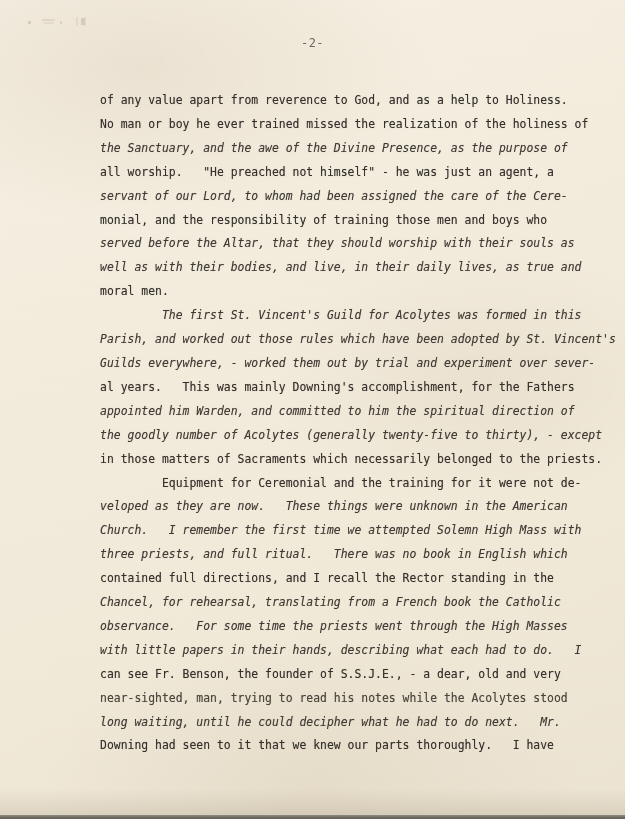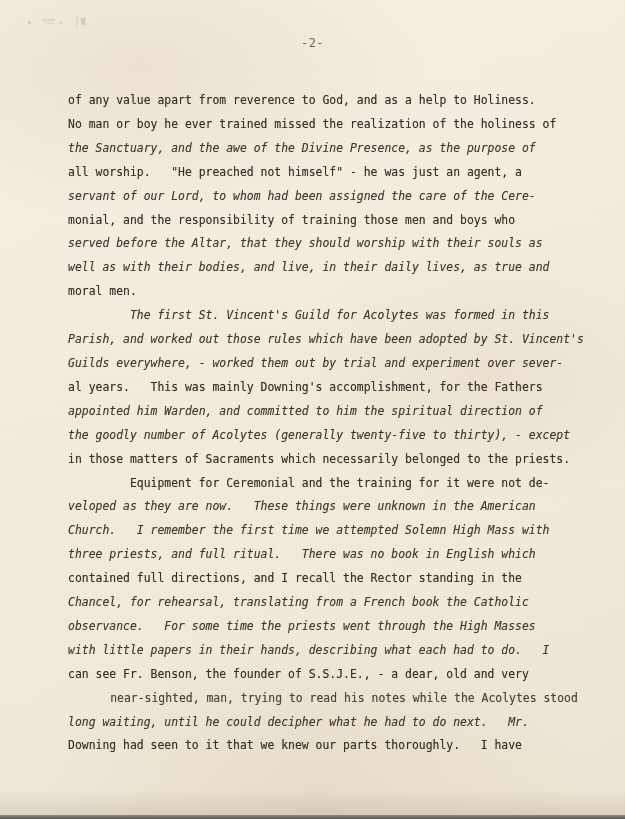--- a/index.html
+++ b/index.html
@@ -84,26 +84,27 @@
     line-height: 23.9px;
     color: #3b3833;
     white-space: pre;
     letter-spacing: 0.02px;
   }
 
   .tl {
     display: block;
     white-space: pre;
     text-shadow: 0 0 0.7px rgba(70,64,56,0.45);
+    margin-left: 32px;
   }
 
   
   .ink-dark   { color: #332f2a; }
   .ink-mid    { color: #3e3a34; font-style: italic; }
-  .ink-light  { color: #4a453d; text-align: center; }
+  .ink-light  { color: #4a453d; }
 </style>
 </head>
 <body>
 
 <div id="page">
 
   <div id="grain"></div>
 
   <div id="corner-marks">
     <svg width="72" height="16" viewBox="0 0 72 16">

